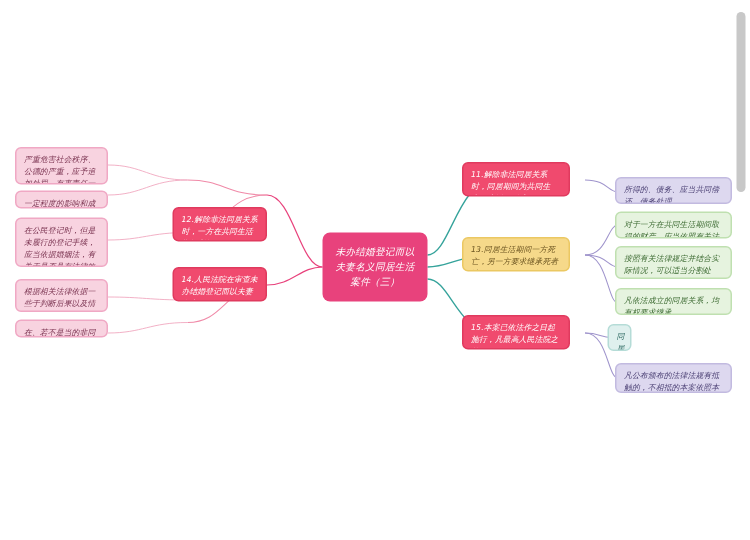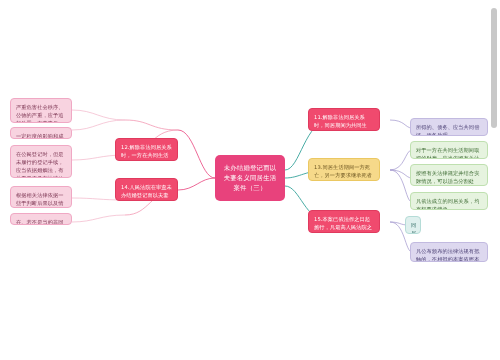--- a/index.html
+++ b/index.html
@@ -32,20 +32,21 @@
   .node {
     position: absolute;
     box-sizing: border-box;
     border-radius: 4px;
     font-size: 5.2px;
     line-height: 1.55;
     letter-spacing: 0.1px;
     padding: 4px 5px;
     overflow: hidden;
     word-break: break-all;
+    font-style: italic;
   }
   .root {
     background: #e8427c;
     color: #ffffff;
     border-radius: 5px;
     font-size: 6.4px;
     line-height: 1.6;
     text-align: center;
     display: flex;
     align-items: center;

